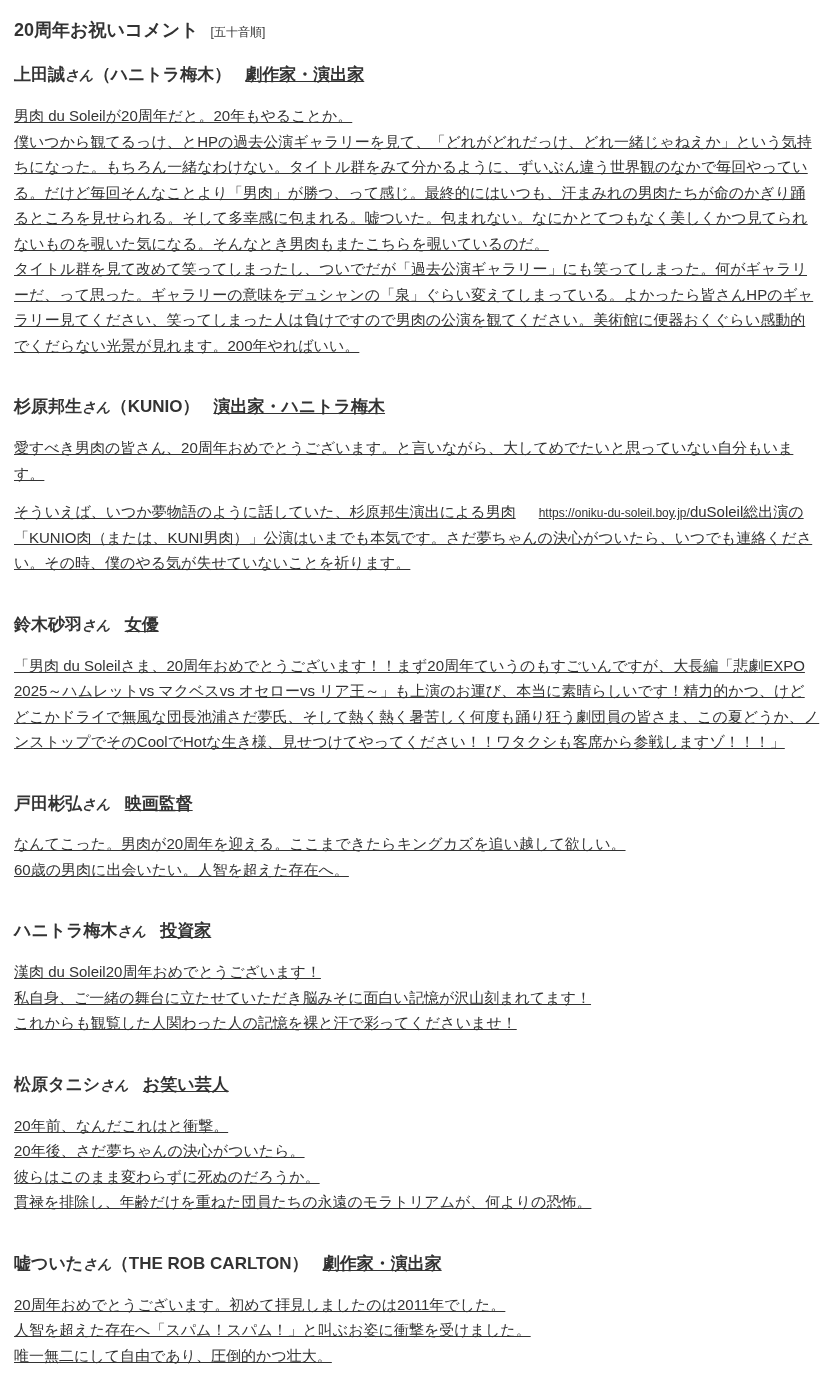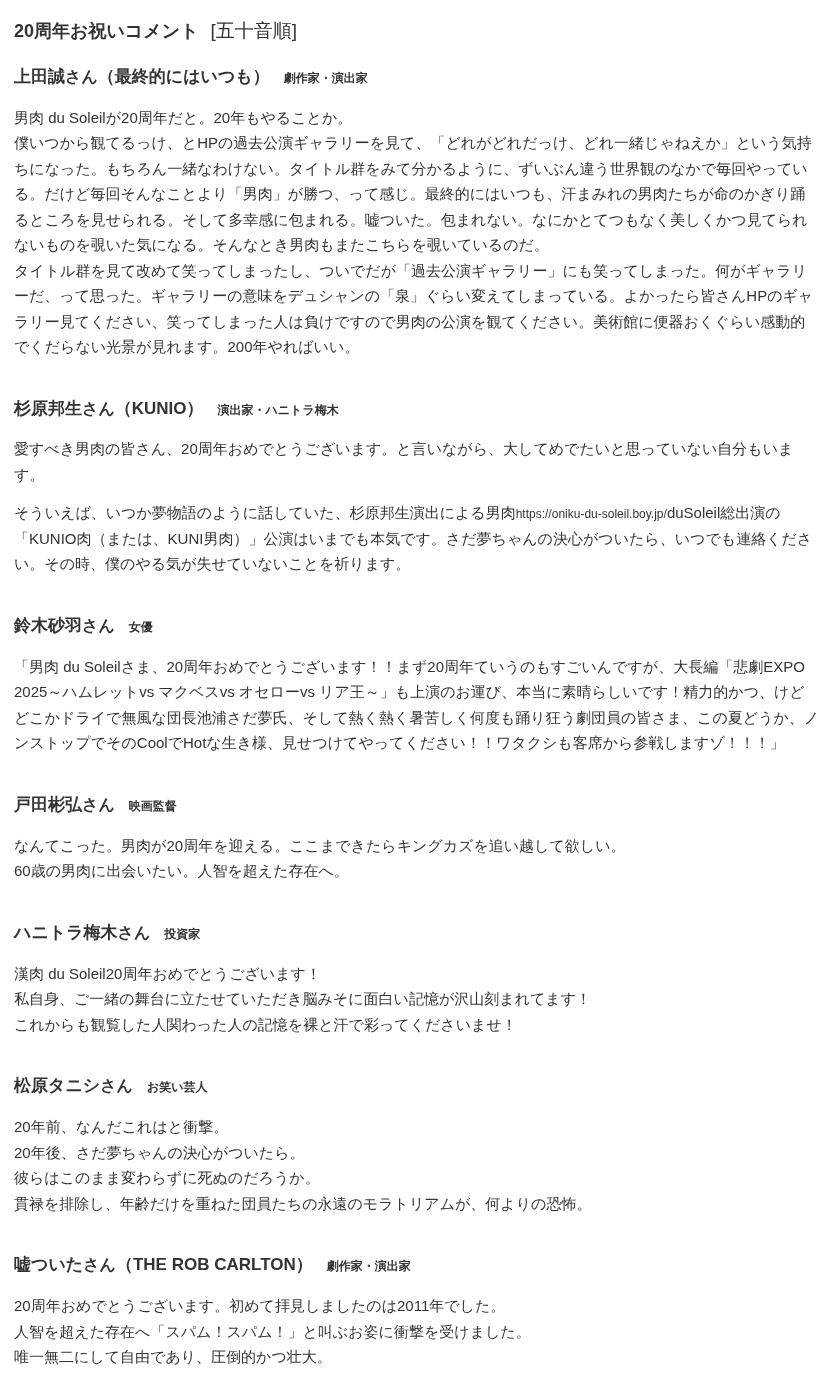--- a/index.html
+++ b/index.html
@@ -12,49 +12,49 @@
   }
   .page{padding:18px 14px 10px 14px;}
   .page-title{
     margin:0;
     font-size:18px;
     font-weight:bold;
     color:#333;
     line-height:1.4;
   }
   .page-title .suffix{
-    font-size:19px;
+    font-size:12px;
     font-weight:normal;
     margin-left:12px;
   }
   .comment-section{margin-top:38px;}
   .comment-section.first{margin-top:21px;}
   .person-header{
     margin:0 0 16px 0;
     font-size:17px;
     font-weight:bold;
     color:#333;
     line-height:1.35;
   }
-  .person-header .honorific{font-size:16px;}
+  .person-header .honorific{font-size:14px;font-style:italic;}
   .person-header .affiliation{font-size:17px;}
-  .person-header .role{font-size:12px;margin-left:14px;}
-  .para{margin:0 0 13px 0;}
+  .person-header .role{font-size:17px;margin-left:14px;text-decoration:underline;}
+  .para{margin:0 0 13px 0;text-decoration:underline;}
   .para:last-child{margin-bottom:0;}
   .line{display:block;}
-  .url{font-size:12px;}
+  .url{font-size:12px;padding-left:23px;}
 </style>
 </head>
 <body>
 
 <main class="page">
   <h1 class="page-title"><span>20周年お祝いコメント</span><span class="suffix">[五十音順]</span></h1>
   <div id="sections">
       <section class="comment-section first">
-        <h2 class="person-header"><span class="pname">上田誠</span><span class="honorific">さん</span><span class="affiliation">（最終的にはいつも）</span><span class="role">劇作家・演出家</span></h2>
+        <h2 class="person-header"><span class="pname">上田誠</span><span class="honorific">さん</span><span class="affiliation">（ハニトラ梅木）</span><span class="role">劇作家・演出家</span></h2>
         <p class="para">
           <span class="line">男肉 du Soleilが20周年だと。20年もやることか。</span>
           <span class="line">僕いつから観てるっけ、とHPの過去公演ギャラリーを見て、「どれがどれだっけ、どれ一緒じゃねえか」という気持ちになった。もちろん一緒なわけない。タイトル群をみて分かるように、ずいぶん違う世界観のなかで毎回やっている。だけど毎回そんなことより「男肉」が勝つ、って感じ。最終的にはいつも、汗まみれの男肉たちが命のかぎり踊るところを見せられる。そして多幸感に包まれる。嘘ついた。包まれない。なにかとてつもなく美しくかつ見てられないものを覗いた気になる。そんなとき男肉もまたこちらを覗いているのだ。</span>
           <span class="line">タイトル群を見て改めて笑ってしまったし、ついでだが「過去公演ギャラリー」にも笑ってしまった。何がギャラリーだ、って思った。ギャラリーの意味をデュシャンの「泉」ぐらい変えてしまっている。よかったら皆さんHPのギャラリー見てください、笑ってしまった人は負けですので男肉の公演を観てください。美術館に便器おくぐらい感動的でくだらない光景が見れます。200年やればいい。</span>
         </p>
       </section>
       <section class="comment-section">
         <h2 class="person-header"><span class="pname">杉原邦生</span><span class="honorific">さん</span><span class="affiliation">（KUNIO）</span><span class="role">演出家・ハニトラ梅木</span></h2>
         <p class="para">
           <span class="line">愛すべき男肉の皆さん、20周年おめでとうございます。と言いながら、大してめでたいと思っていない自分もいます。</span>

